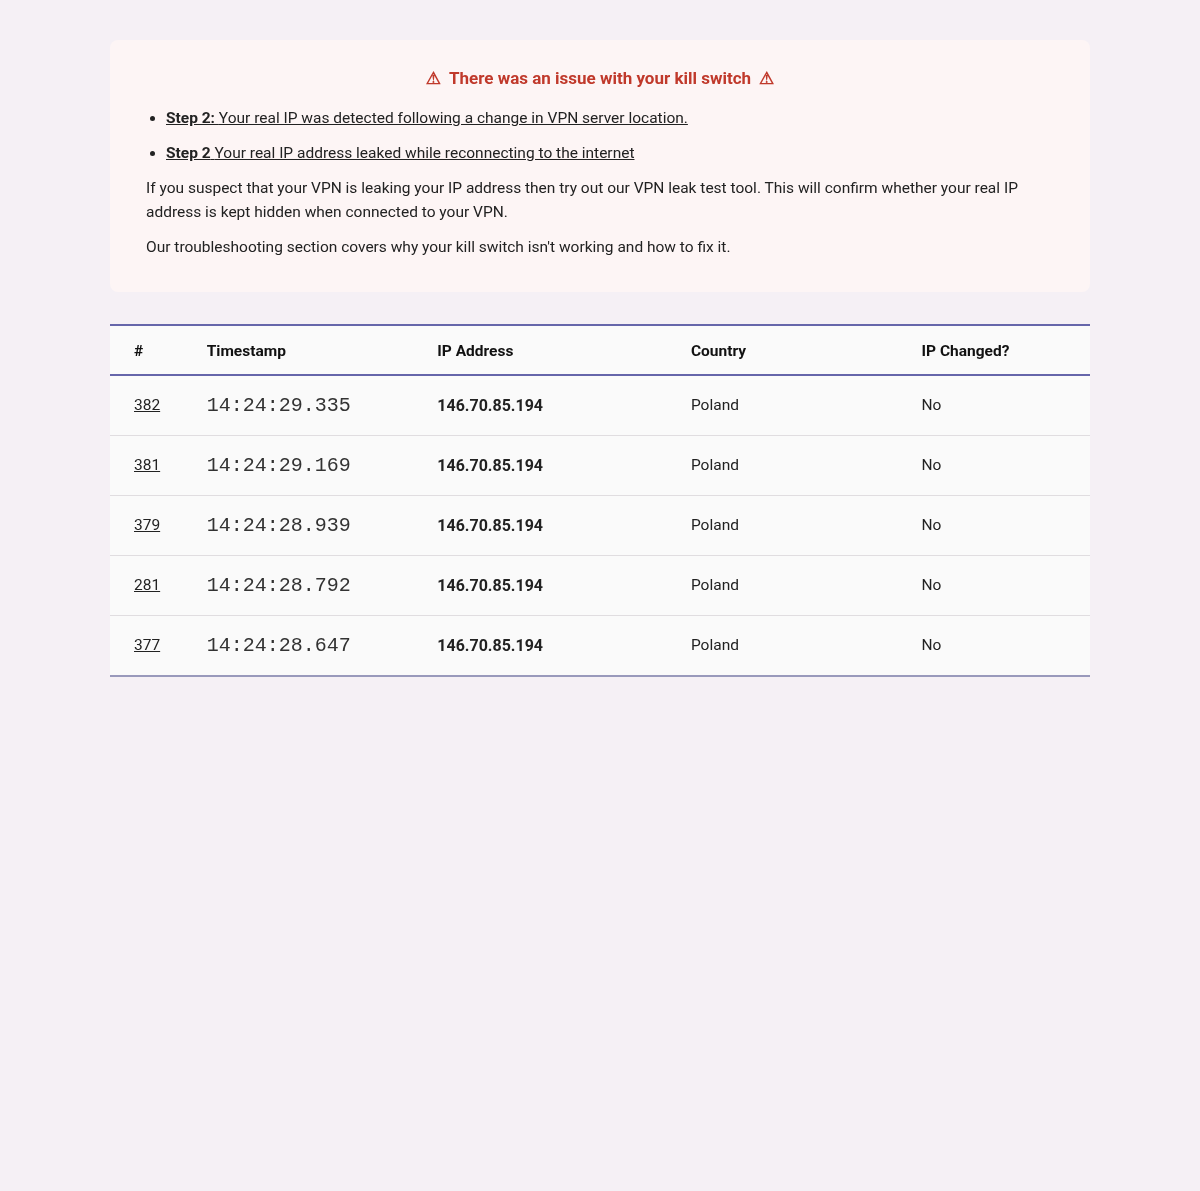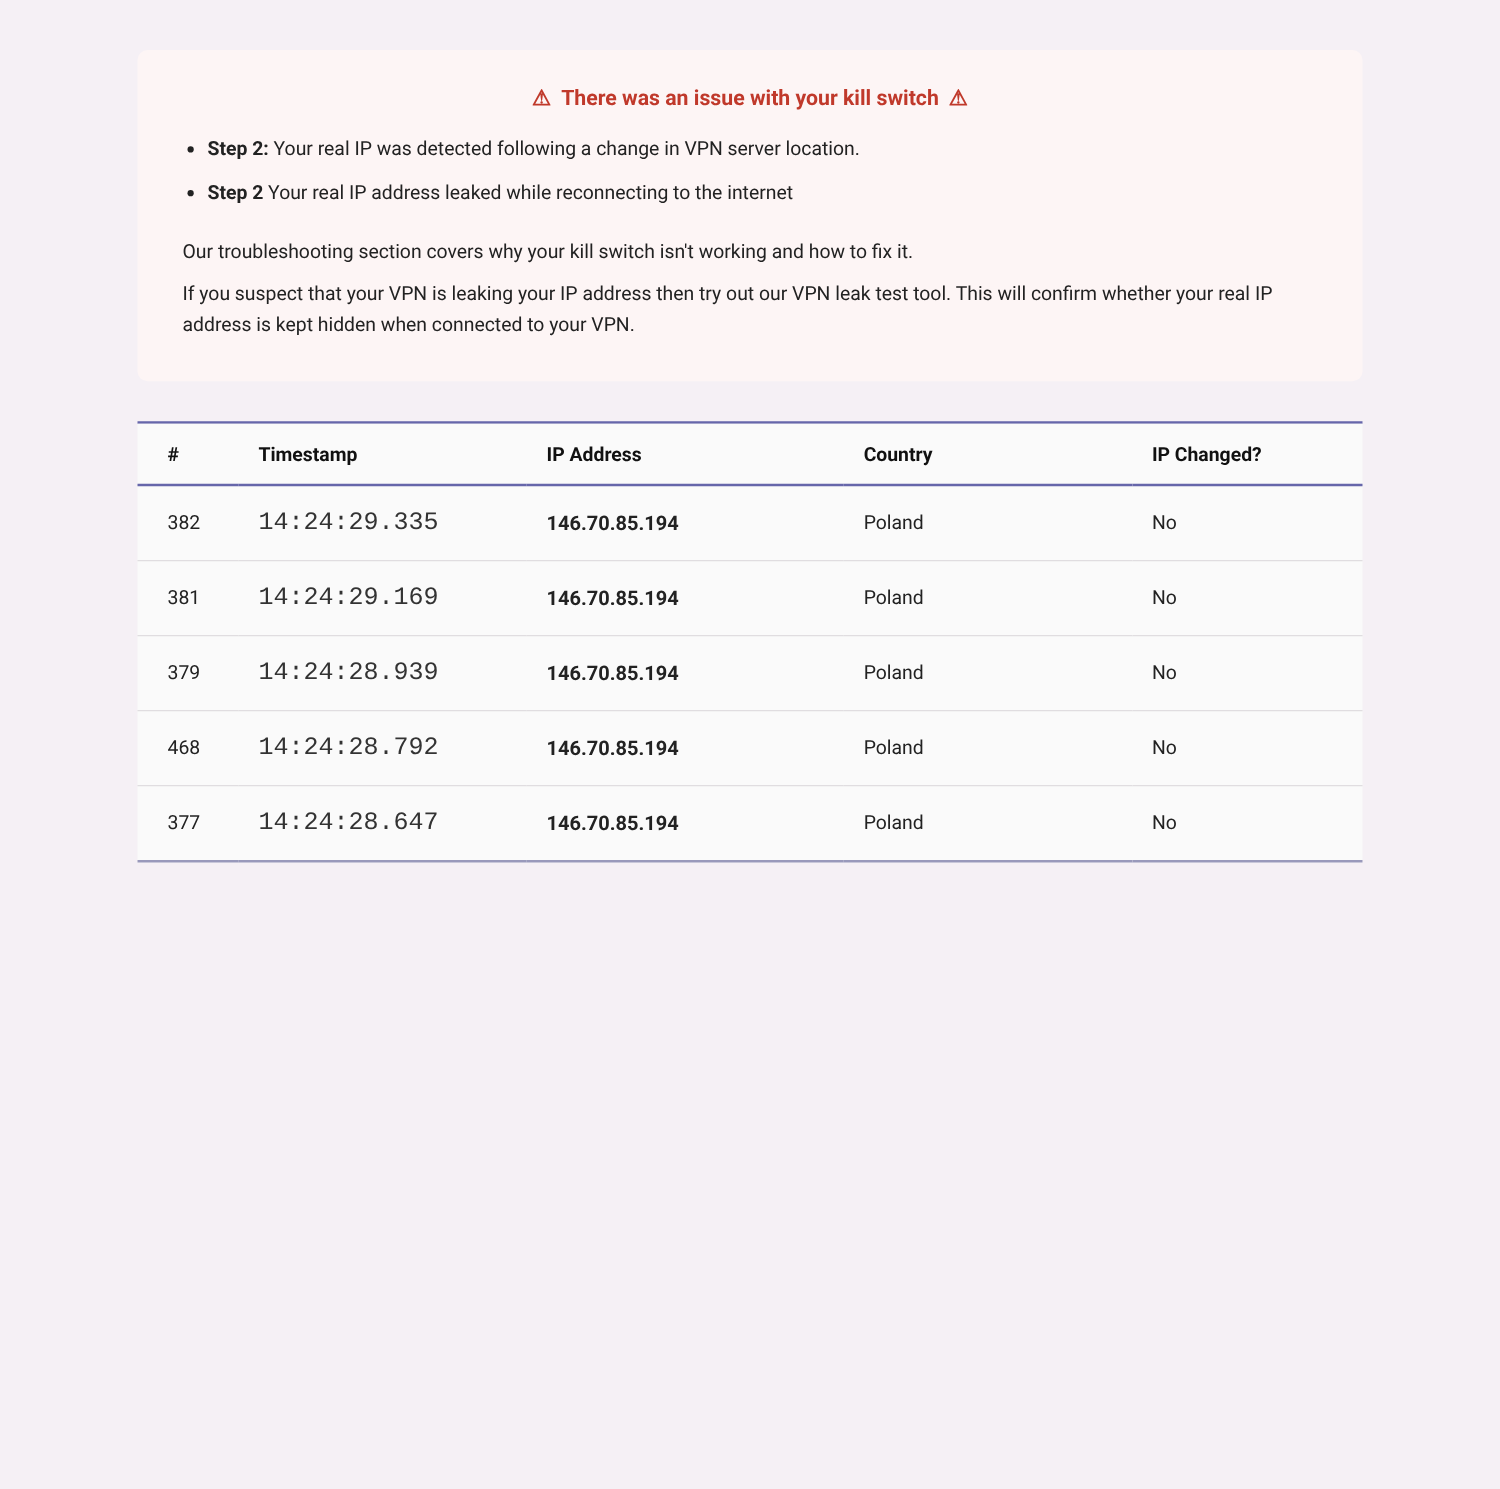--- a/index.html
+++ b/index.html
@@ -52,21 +52,22 @@
     .alert-intro {
       font-size: 15.5px;
       color: #222;
       margin-bottom: 18px;
       line-height: 1.5;
     }
 
     .alert-list {
       list-style: disc;
       padding-left: 20px;
-      margin-bottom: 22px;
+      margin-bottom: 10px;
+      text-decoration: underline;
     }
 
     .alert-list li {
       font-size: 15.5px;
       color: #222;
       line-height: 1.6;
       margin-bottom: 10px;
     }
 
     .alert-list li span.bold {
@@ -138,20 +139,21 @@
 
     .data-table tbody td {
       padding: 18px 16px;
       font-size: 15.5px;
       color: #222;
     }
 
     .data-table tbody td:first-child {
       padding-left: 24px;
       font-weight: 400;
+      text-decoration: underline;
     }
 
     .data-table tbody td:nth-child(2) {
       font-family: 'Courier New', Courier, monospace;
       font-size: 20px;
       color: #333;
     }
 
     .data-table tbody td:nth-child(3) {
       font-size: 16px;
@@ -176,22 +178,22 @@
         <span class="bold">Step 2:</span>
         <span> Your real IP was detected following a change in VPN server location.</span>
       </li>
       <li>
         <span class="bold">Step 2</span>
         <span> Your real IP address leaked while reconnecting to the internet</span>
       </li>
     </ul>
 
     <div class="alert-footer">
+      <p>If you suspect that your VPN is leaking your IP address then try out our VPN leak test tool. This will confirm whether your real IP address is kept hidden when connected to your VPN.</p>
       <p>Our troubleshooting section covers why your kill switch isn't working and how to fix it.</p>
-      <p>If you suspect that your VPN is leaking your IP address then try out our VPN leak test tool. This will confirm whether your real IP address is kept hidden when connected to your VPN.</p>
     </div>
   </div>
 
   <hr class="divider-top">
   <table class="data-table">
     <thead>
       <tr>
         <th>#</th>
         <th>Timestamp</th>
         <th>IP Address</th>
@@ -215,21 +217,21 @@
           <td>No</td>
         </tr>
         <tr>
           <td>379</td>
           <td>14:24:28.939</td>
           <td>146.70.85.194</td>
           <td>Poland</td>
           <td>No</td>
         </tr>
         <tr>
-          <td>468</td>
+          <td>281</td>
           <td>14:24:28.792</td>
           <td>146.70.85.194</td>
           <td>Poland</td>
           <td>No</td>
         </tr>
         <tr>
           <td>377</td>
           <td>14:24:28.647</td>
           <td>146.70.85.194</td>
           <td>Poland</td>

